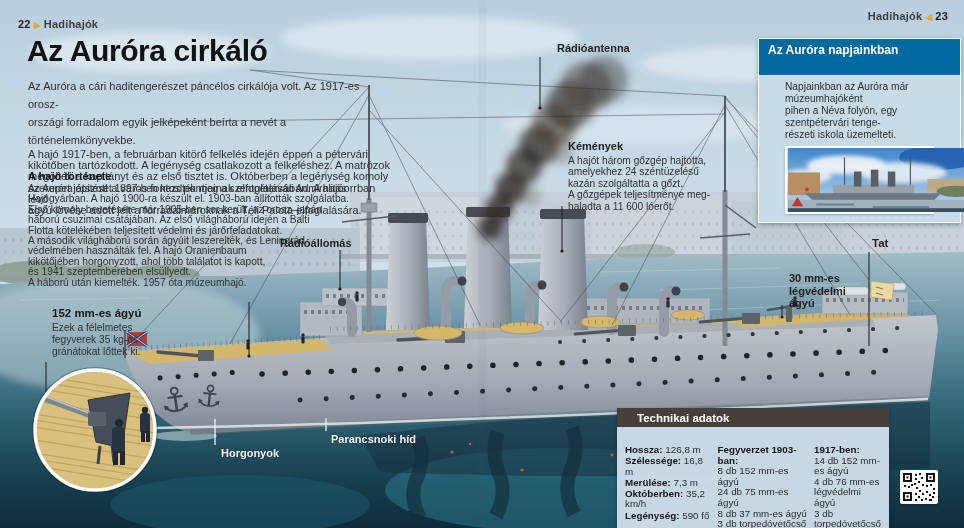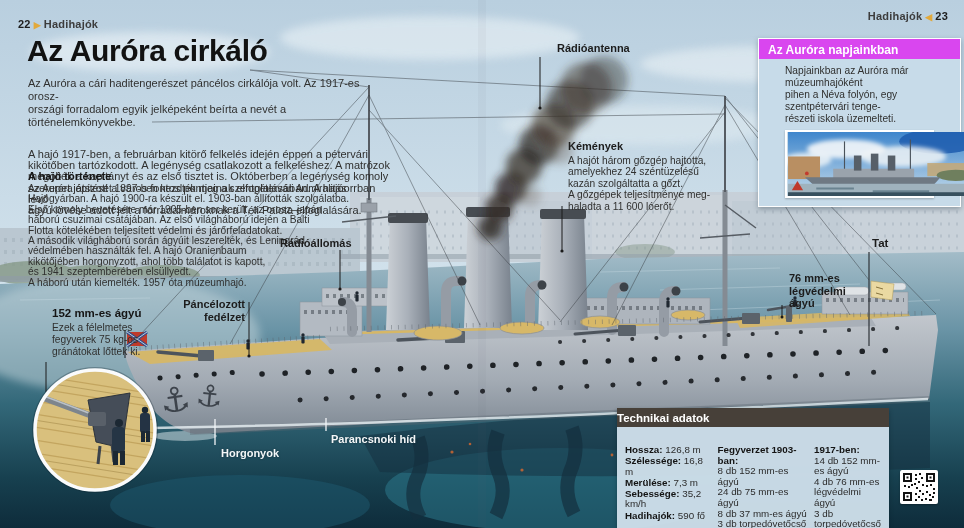--- a/index.html
+++ b/index.html
@@ -14,30 +14,30 @@
   
   .pg-head{top:10px;font-size:11px;font-weight:bold;color:#3c3c3c;letter-spacing:.2px;}
   .pg-head .num{color:#1d1d1d;}
   .pg-head .arr{color:#e2a93b;font-size:9px;padding:0 3px;}
   #head-left{left:18px;margin-top:8px;}
   #head-right{right:16px;text-align:right;}
 
   
   #title{left:27px;top:34px;font-size:30px;font-weight:bold;color:#121212;letter-spacing:-.4px;}
   .body-txt{white-space:pre-line;color:#30302f;}
-  #intro{left:28px;top:77px;font-size:11px;line-height:13px;width:360px;}
+  #intro{left:28px;top:77px;font-size:11px;line-height:18px;width:360px;}
   #para2{left:28px;top:105px;font-size:11px;line-height:11.2px;width:370px;margin-top:44px;}
   #hist-head{left:28px;top:170px;font-size:11px;font-weight:bold;color:#161616;}
   #hist-text{left:28px;top:184px;font-size:10.2px;line-height:10.4px;width:330px;}
 
   
   #now-box{left:758px;top:38px;width:201px;border:1px solid #fdfdfd;
     box-shadow:0 2px 5px rgba(30,50,60,.35);background:#c7dbe9;}
-  #now-box .hd{background:#d946ef;color:#fff;font-size:12px;font-weight:bold;
-    padding:4px 9px 2px;}
+  #now-box .hd{background:#0369a1;color:#fff;font-size:12px;font-weight:bold;
+    padding:4px 9px 18px;}
   #now-box .bd{padding:6px 26px 8px;font-size:10.2px;line-height:12px;color:#2b2b2b;}
   #now-box .photo{margin:5px 0 0;border:2px solid #fff;box-shadow:0 1px 2px rgba(0,0,0,.25);}
 
   
   .lbl{font-weight:bold;color:#1c1c1c;font-size:11px;line-height:12.5px;white-space:pre-line;}
   .lbl.white{color:#f4f7f8;text-shadow:0 0 2px rgba(10,25,35,.5);}
   #cl-antenna{left:537px;top:42px;padding-left:20px;}
   #cl-funnels{left:568px;top:140px;width:160px;}
   #cl-funnels .t{font-size:10.2px;line-height:11.6px;font-weight:normal;margin-top:2px;}
   #cl-radio{left:280px;top:237px;}
@@ -45,21 +45,21 @@
   #cl-aagun{left:789px;top:272px;}
   #cl-deck{left:148px;top:298px;width:97px;text-align:right;}
   #cl-152{left:52px;top:307px;width:130px;}
   #cl-152 .h{font-size:11.5px;font-weight:bold;color:#151515;}
   #cl-152 .t{font-size:10.2px;line-height:11.8px;margin-top:3px;}
   #cl-bridge{left:331px;top:433px;}
   #cl-anchors{left:221px;top:447px;}
 
   
   #tech{left:617px;top:408px;width:272px;box-shadow:0 2px 4px rgba(10,25,35,.4);}
-  #tech .hd{background:#474039;color:#fff;font-size:11.5px;font-weight:bold;padding:4px 0 3px;}
+  #tech .hd{background:#474039;color:#fff;font-size:11.5px;font-weight:bold;padding:4px 20px 3px;}
   #tech .bd{background:rgba(206,223,234,.96);padding:18px 8px 7px;display:flex;gap:7px;
     font-size:9.8px;line-height:10.6px;color:#2c2c2c;}
   #tech .c1{width:86px;} #tech .c2{width:90px;} #tech .c3{flex:1;}
   #tech b{color:#141414;}
   #tech .pre{white-space:pre-line;}
   .spec-row{margin-bottom:0.5px;}
 
   
   #qr{left:900px;top:470px;width:38px;height:34px;background:#fff;border-radius:2px;
     padding:2px;box-sizing:border-box;box-shadow:0 1px 2px rgba(0,0,0,.3);}
@@ -465,43 +465,41 @@
   <div id="cl-funnels" class="abs">
     <div class="lbl">Kémények</div>
     <div class="t body-txt">A hajót három gőzgép hajtotta,
 amelyekhez 24 széntüzelésű
 kazán szolgáltatta a gőzt.
 A gőzgépek teljesítménye meg-
 haladta a 11 600 lóerőt.</div>
   </div>
   <div id="cl-radio" class="abs lbl">Rádióállomás</div>
   <div id="cl-tat" class="abs lbl">Tat</div>
-  <div id="cl-aagun" class="abs lbl">76 mm-es
+  <div id="cl-aagun" class="abs lbl">30 mm-es
 légvédelmi
 ágyú</div>
-  <div id="cl-deck" class="abs lbl">Páncélozott
-fedélzet</div>
   <div id="cl-152" class="abs">
     <div class="h">152 mm-es ágyú</div>
     <div class="t body-txt">Ezek a félelmetes
-fegyverek 75 kg-os
+fegyverek 35 kg-os
 gránátokat lőttek ki.</div>
   </div>
   <div id="cl-bridge" class="abs lbl white">Parancsnoki híd</div>
   <div id="cl-anchors" class="abs lbl white">Horgonyok</div>
 
   <div id="tech" class="abs">
     <div class="hd">Technikai adatok</div>
     <div class="bd">
       <div class="c1">
         <div class="spec-row"><b>Hossza:</b> <span>126,8 m</span></div>
         <div class="spec-row"><b>Szélessége:</b> <span>16,8 m</span></div>
         <div class="spec-row"><b>Merülése:</b> <span>7,3 m</span></div>
-        <div class="spec-row"><b>Sebessége:</b> <span>35,2 km/h</span></div>
-        <div class="spec-row"><b>Hadihajók:</b> <span>590 fő</span></div>
+        <div class="spec-row"><b>Októberben:</b> <span>35,2 km/h</span></div>
+        <div class="spec-row"><b>Legénység:</b> <span>590 fő</span></div>
       </div>
       <div class="c2">
         <b>Fegyverzet 1903-ban:</b>
         <div class="pre">8 db 152 mm-es ágyú
 24 db 75 mm-es ágyú
 8 db 37 mm-es ágyú
 3 db torpedóvetőcső</div>
       </div>
       <div class="c3">
         <b>1917-ben:</b>

